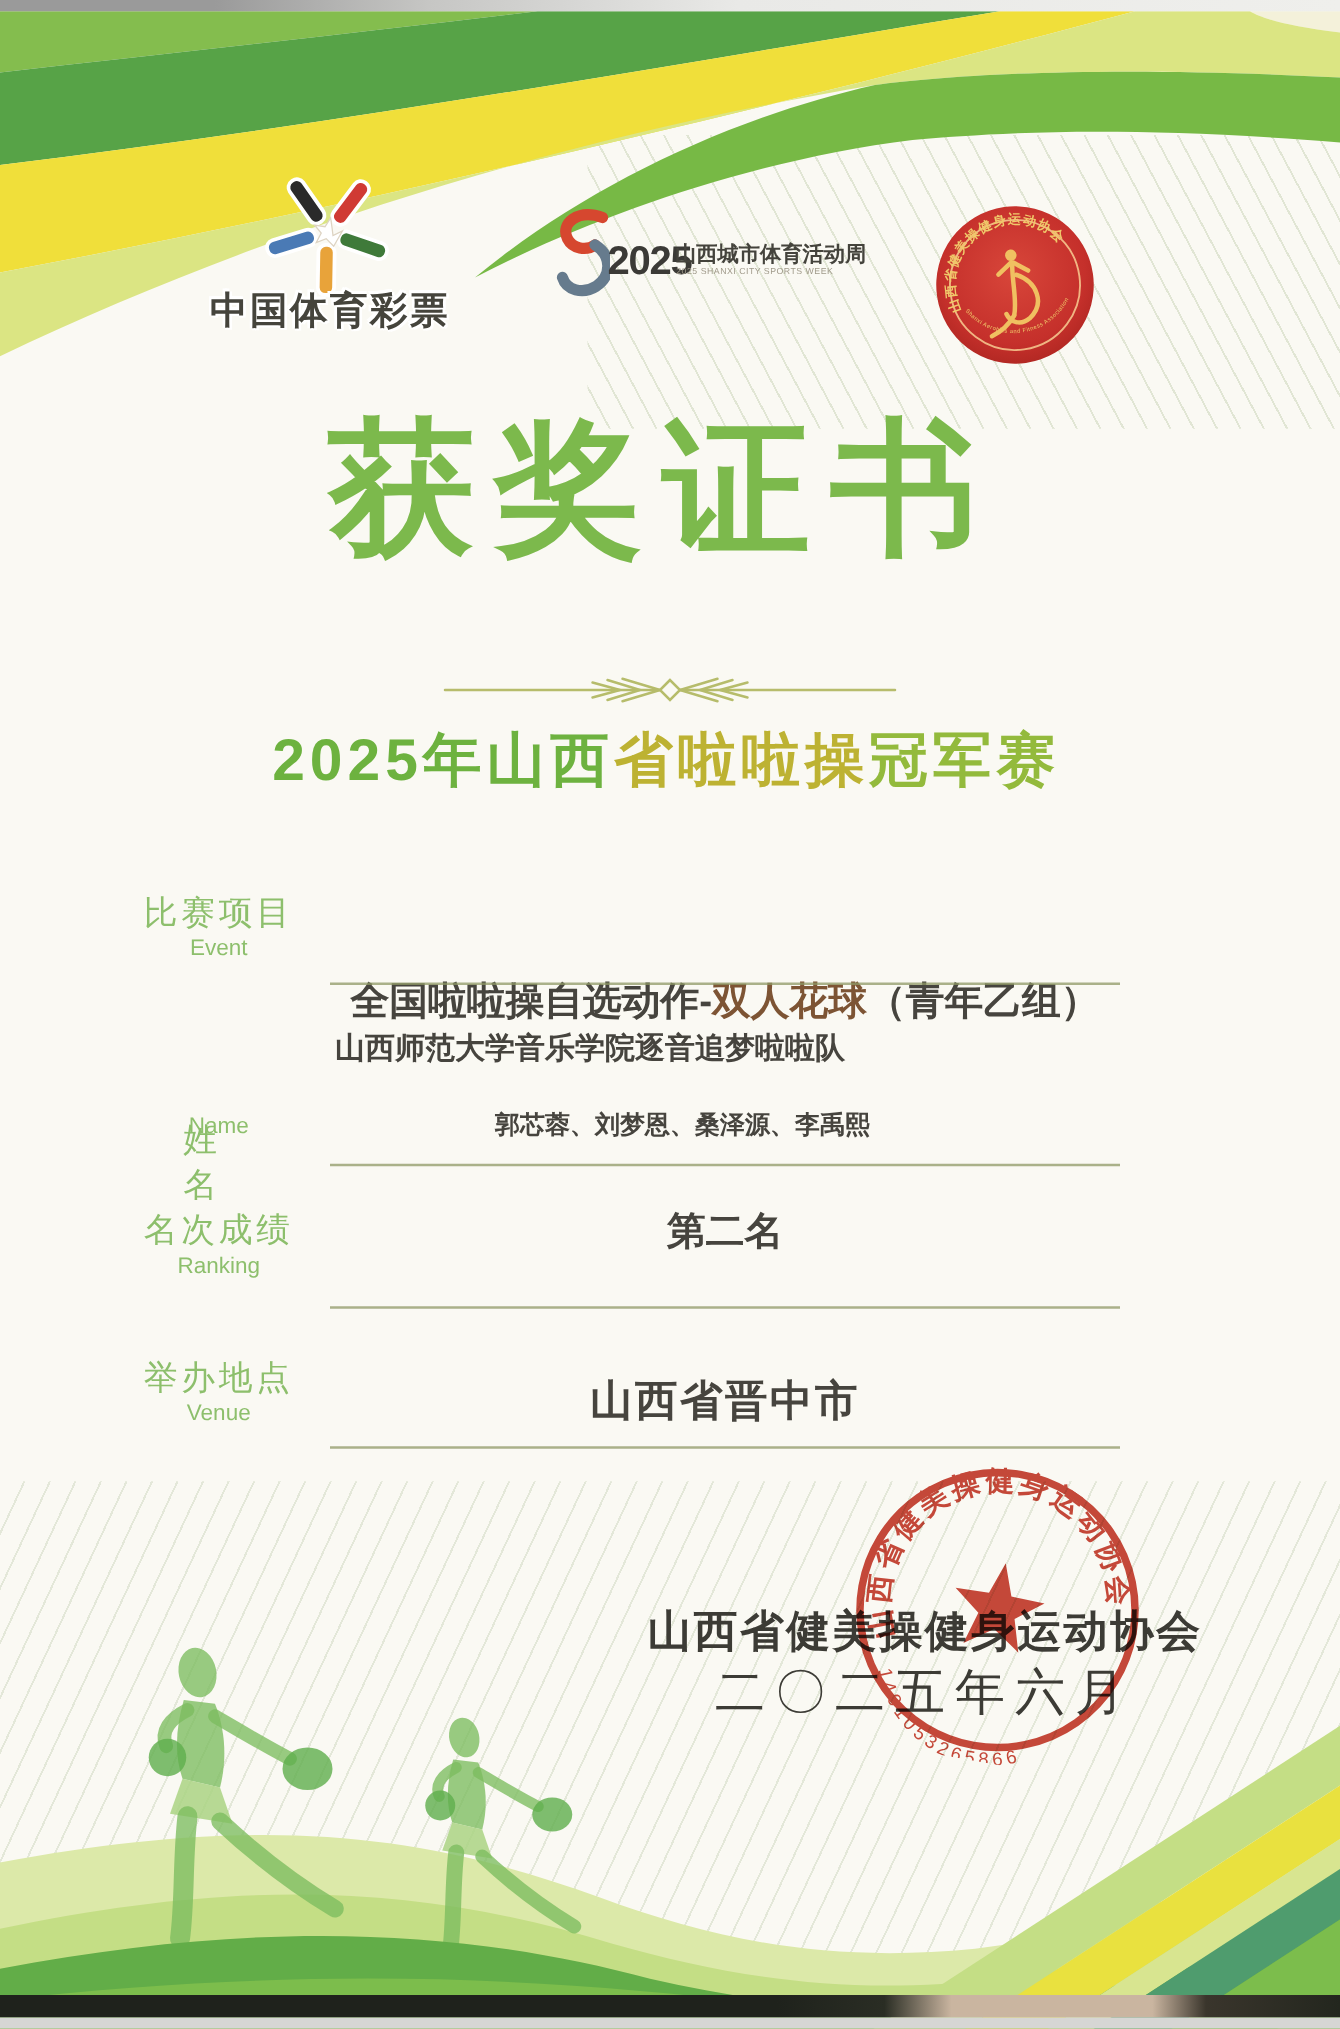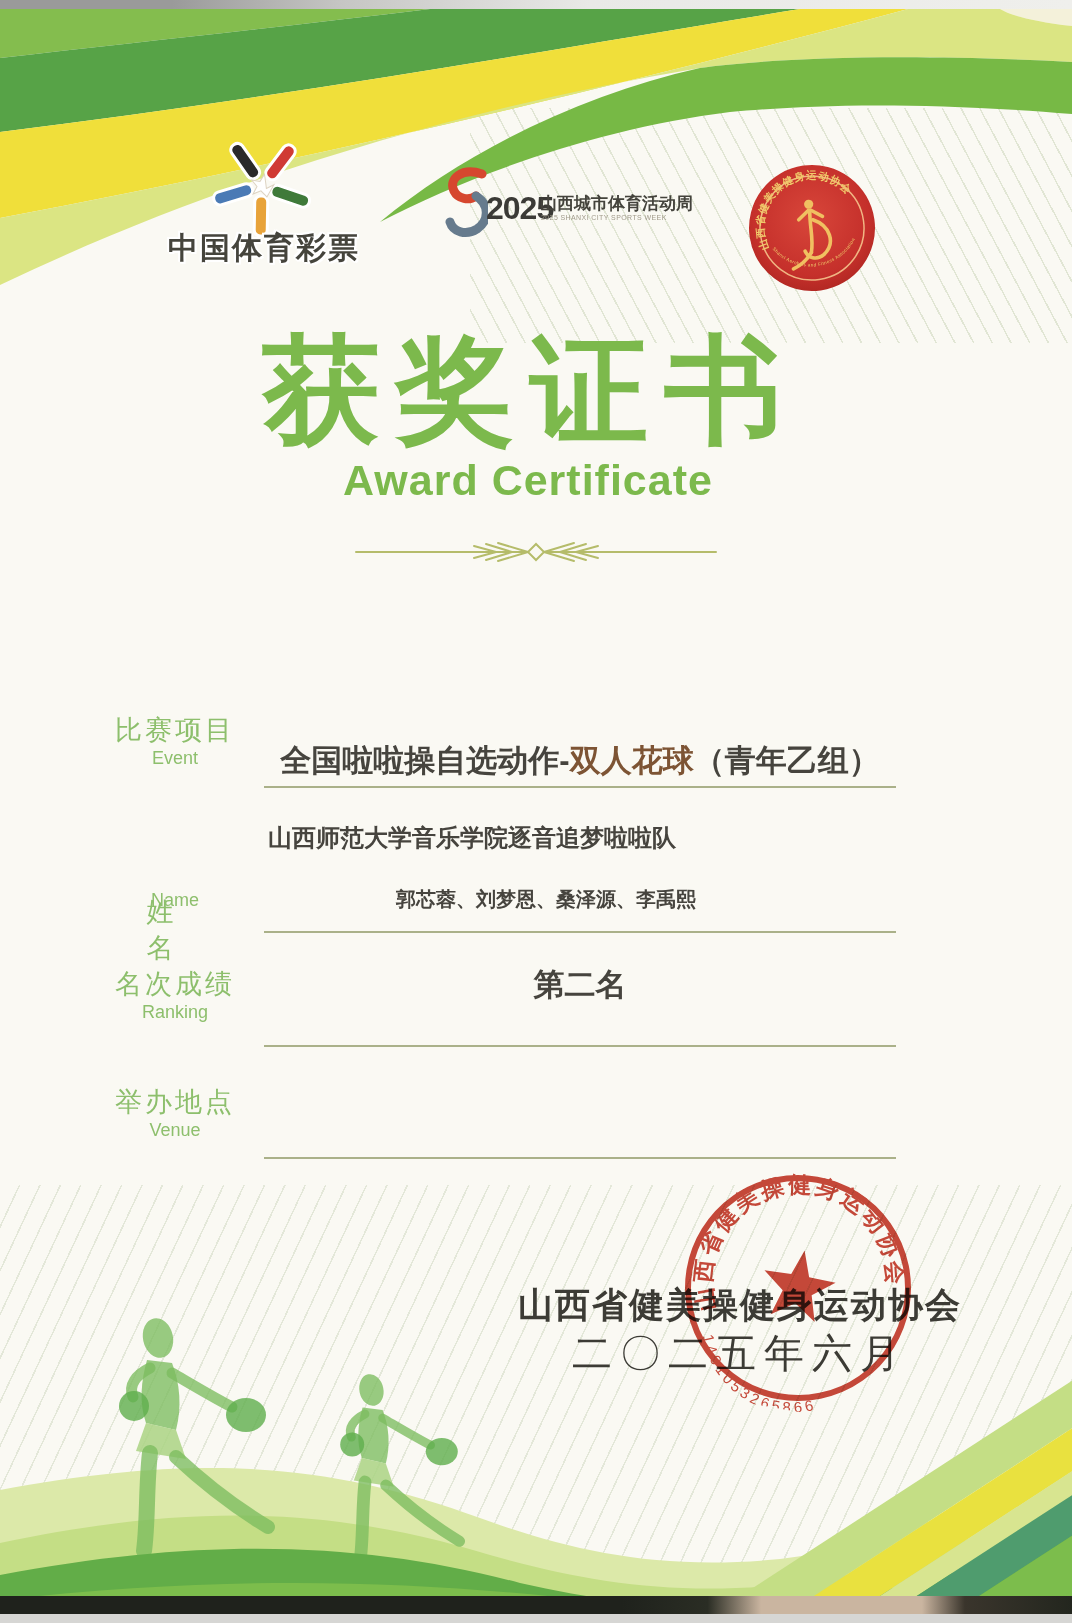--- a/index.html
+++ b/index.html
@@ -37,21 +37,21 @@
     font-size:47px;font-weight:800;letter-spacing:4px;color:#6db23f;}
   #comp-title .gold{color:#bdb232;}
   #comp-title .mix{color:#93ba3c;}
   
   .label-cn{left:96px;width:158px;text-align:center;font-size:27px;color:#8dbf6c;
     letter-spacing:3px;font-weight:500;z-index:2;}
   .label-en{left:96px;width:158px;text-align:center;font-size:18px;color:#8dbf6c;z-index:2;}
   .spread{letter-spacing:30px;margin-right:-30px;}
   .value{left:262px;width:636px;text-align:center;color:#46443e;font-weight:bold;z-index:2;}
   .underline{left:264px;width:632px;height:2px;background:#8f9866;opacity:.75;z-index:2;}
-  #event-value{top:740px;font-size:31px;}
+  #event-value{top:780px;font-size:31px;}
   #event-value .hl{color:#7d5434;}
   #team-line{top:822px;font-size:24px;text-align:left;padding-left:6px;}
   #members-line{top:886px;font-size:20px;left:228px;text-align:center;}
   #ranking-value{top:964px;font-size:31px;}
   #venue-value{top:1098px;font-size:34px;letter-spacing:2px;}
   
   .footer-line{left:420px;width:640px;text-align:center;color:#3c3b35;z-index:2;}
   #footer-org{top:1282px;font-size:35px;font-weight:700;letter-spacing:2px;}
   #footer-date{top:1326px;font-size:40px;letter-spacing:8px;}
   #stamp{left:676px;top:1166px;z-index:3;transform:rotate(10deg);opacity:.92;mix-blend-mode:multiply;}
@@ -160,32 +160,34 @@
       <circle cx="70" cy="46" r="4.6" fill="#f0c061" stroke="none"></circle>
       <path d="M58,60 L69,52"></path>
         <path d="M82,60 L71,52"></path>
       <path d="M70,54 C68,68 70,82 66,94"></path>
       <path d="M72,62 C88,70 92,88 78,98 C70,103 62,99 60,92"></path>
       <path d="M66,94 C60,102 52,106 46,108"></path>
     </g>
   </svg>
 
   <div class="abs" id="title-cn">获奖证书</div>
-  <div class="abs" id="title-en">Award Certificate</div>
 
   <svg class="abs" id="divider" width="372" height="28" viewBox="0 0 372 28">
     <g stroke="#aab253" stroke-width="2" fill="none" opacity=".85" stroke-linecap="round">
       <path d="M6,14 H178"></path>
         <path d="M366,14 H194"></path>
       <path d="M178,14 l-30,-9 M178,14 l-30,9 M162,14 l-26,-8 M162,14 l-26,8 M146,14 l-22,-6 M146,14 l-22,6"></path>
       <path d="M194,14 l30,-9 M194,14 l30,9 M210,14 l26,-8 M210,14 l26,8 M226,14 l22,-6 M226,14 l22,6"></path>
       <path d="M186,6 l-8,8 8,8 8,-8 Z"></path>
     </g>
   </svg>
 
+  <div class="abs" id="comp-title">
+    <span>2025年山西</span><span class="gold">省啦啦操</span><span class="mix">冠军赛</span>
+  </div>
 
   <div class="abs label-cn" style="top:712px;">比赛项目</div>
   <div class="abs label-en" style="top:748px;">Event</div>
   <div class="abs value" id="event-value">
     <span>全国啦啦操自选动作-</span><span class="hl">双人花球</span><span>（青年乙组）</span>
   </div>
   <div class="abs underline" style="top:786px;"></div>
 
   <div class="abs value" id="team-line">山西师范大学音乐学院逐音追梦啦啦队</div>
   <div class="abs label-cn spread" style="top:850px;margin-top:44px;">姓　名</div>
@@ -193,20 +195,21 @@
   <div class="abs value" id="members-line">郭芯蓉、刘梦恩、桑泽源、李禹熙</div>
   <div class="abs underline" style="top:931px;"></div>
 
   <div class="abs label-cn" style="top:966px;">名次成绩</div>
   <div class="abs label-en" style="top:1002px;">Ranking</div>
   <div class="abs value" id="ranking-value">第二名</div>
   <div class="abs underline" style="top:1045px;"></div>
 
   <div class="abs label-cn" style="top:1084px;">举办地点</div>
   <div class="abs label-en" style="top:1120px;text-align:center;">Venue</div>
+  <div class="abs value" id="venue-value">山西省晋中市</div>
   <div class="abs underline" style="top:1157px;"></div>
 
   <div class="abs footer-line" id="footer-org">山西省健美操健身运动协会</div>
   <div class="abs footer-line" id="footer-date">二〇二五年六月</div>
 
   <svg class="abs" id="stamp" width="244" height="244" viewBox="0 0 244 244">
     <defs>
       <path id="stArcTop" d="M48,162 A88,88 0 1 1 196,162" fill="none"></path>
       <path id="stArcBot" d="M34,176 A90,90 0 0 0 210,176" fill="none"></path>
     </defs>

